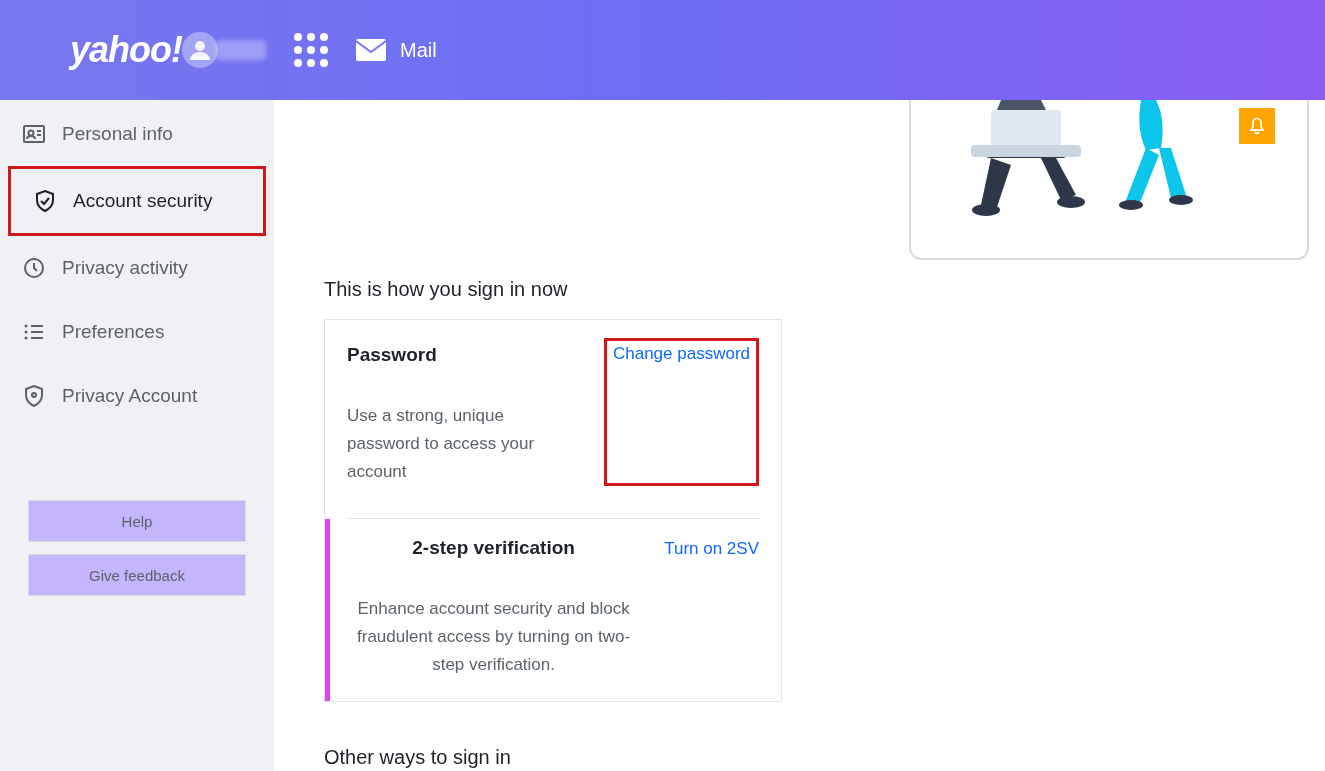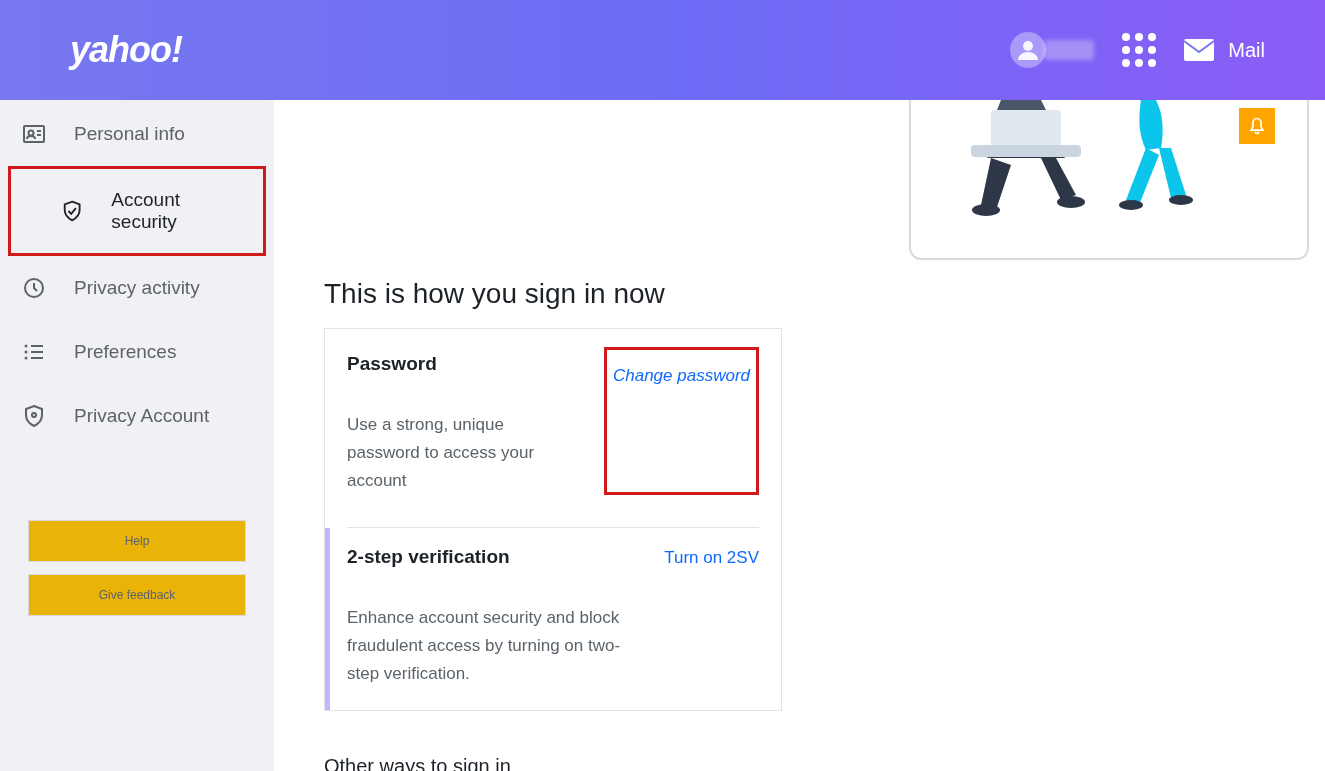--- a/index.html
+++ b/index.html
@@ -2,21 +2,20 @@
 <html><head>
 <meta charset="utf-8">
 <style>
   * { box-sizing: border-box; margin: 0; padding: 0; }
   body { font-family: -apple-system, BlinkMacSystemFont, "Segoe UI", "Helvetica Neue", Arial, sans-serif; background: #fff; }
   .header {
     height: 100px;
     background: linear-gradient(90deg, #7878f0 0%, #6c6cf5 50%, #8b5cf6 100%);
     display: flex;
     align-items: center;
-    justify-content: space-between;
     padding: 0 60px 0 70px;
   }
   .logo {
     color: #fff;
     font-size: 36px;
     font-weight: 800;
     letter-spacing: -1px;
     font-style: italic;
   }
   .header-right {
@@ -54,46 +53,45 @@
 
   .layout { display: flex; }
   .sidebar {
     width: 274px;
     background: #f1f1f5;
     min-height: calc(100vh - 100px);
     padding-top: 2px;
   }
   .sidebar-item {
     display: flex; align-items: center;
-    gap: 28px;
+    gap: 16px;
     padding: 20px 22px;
     color: #5b636a;
     font-size: 19px;
     cursor: pointer;
   }
   .sidebar-item svg { width: 24px; height: 24px; fill: none; stroke: #5b636a; stroke-width: 2; }
   .sidebar-item.active { color: #1d2228; }
   .sidebar-item.active svg { stroke: #1d2228; }
   .highlight-box-sidebar {
     border: 3px solid #d11919;
     margin: 0 8px;
-    padding-left: 28px;
   }
   .sidebar-buttons {
     margin-top: 72px;
     padding: 0 28px;
     display: flex; flex-direction: column; gap: 12px;
   }
   .sidebar-buttons button {
     width: 100%;
     height: 42px;
-    background: #eab308;
+    background: #c4b5fd;
     border: 1px solid #d8dade;
     color: #5b636a;
-    font-size: 12px;
+    font-size: 15px;
     cursor: pointer;
   }
 
   .main {
     flex: 1;
     padding: 0 50px;
     position: relative;
   }
   .illustration {
     position: absolute;
@@ -118,21 +116,21 @@
   .person1 {
     position: absolute; left: 72px; top: -10px;
     width: 130px; height: 130px;
   }
   .person2 {
     position: absolute; left: 222px; top: -20px;
     width: 100px; height: 140px;
   }
 
   .section-heading {
-    font-size: 28px;
+    font-size: 20px;
     color: #1d2228;
     margin-top: 178px;
     margin-bottom: 18px;
     font-weight: 400;
   }
   .card {
     width: 458px;
     border: 1px solid #e0e4e9;
     padding: 24px 22px 0 22px;
   }
@@ -140,25 +138,26 @@
     border: none;
     border-top: 1px solid #e0e4e9;
     margin: 28px 0 0 0;
   }
   .card-section {
     display: flex;
     gap: 24px;
     padding-bottom: 4px;
   }
   .card-section.accented {
-    border-left: 5px solid #c4b5fd;
+    border-left: 5px solid #d946ef;
     margin-left: -22px;
     padding-left: 17px;
     padding-top: 18px;
     padding-bottom: 22px;
+    text-align: center;
   }
   .card-left { flex: 1; }
   .card-title {
     font-size: 19px;
     color: #1d2228;
     margin-bottom: 16px;
     font-weight: 700;
   }
   .card-desc {
     font-size: 17px;
@@ -168,23 +167,22 @@
   }
   .card-link {
     color: #0f69ff;
     font-size: 17px;
     white-space: nowrap;
     cursor: pointer;
     padding-top: 2px;
   }
   .highlight-box-inline {
     border: 3px solid #d11919;
-    padding: 16px 6px;
+    padding: 3px 6px;
     margin-top: -6px;
-    font-style: italic;
   }
   .section-heading-2 {
     font-size: 20px;
     color: #1d2228;
     margin-top: 44px;
     margin-bottom: 18px;
     font-weight: 400;
   }
   .card-partial {
     width: 458px;

